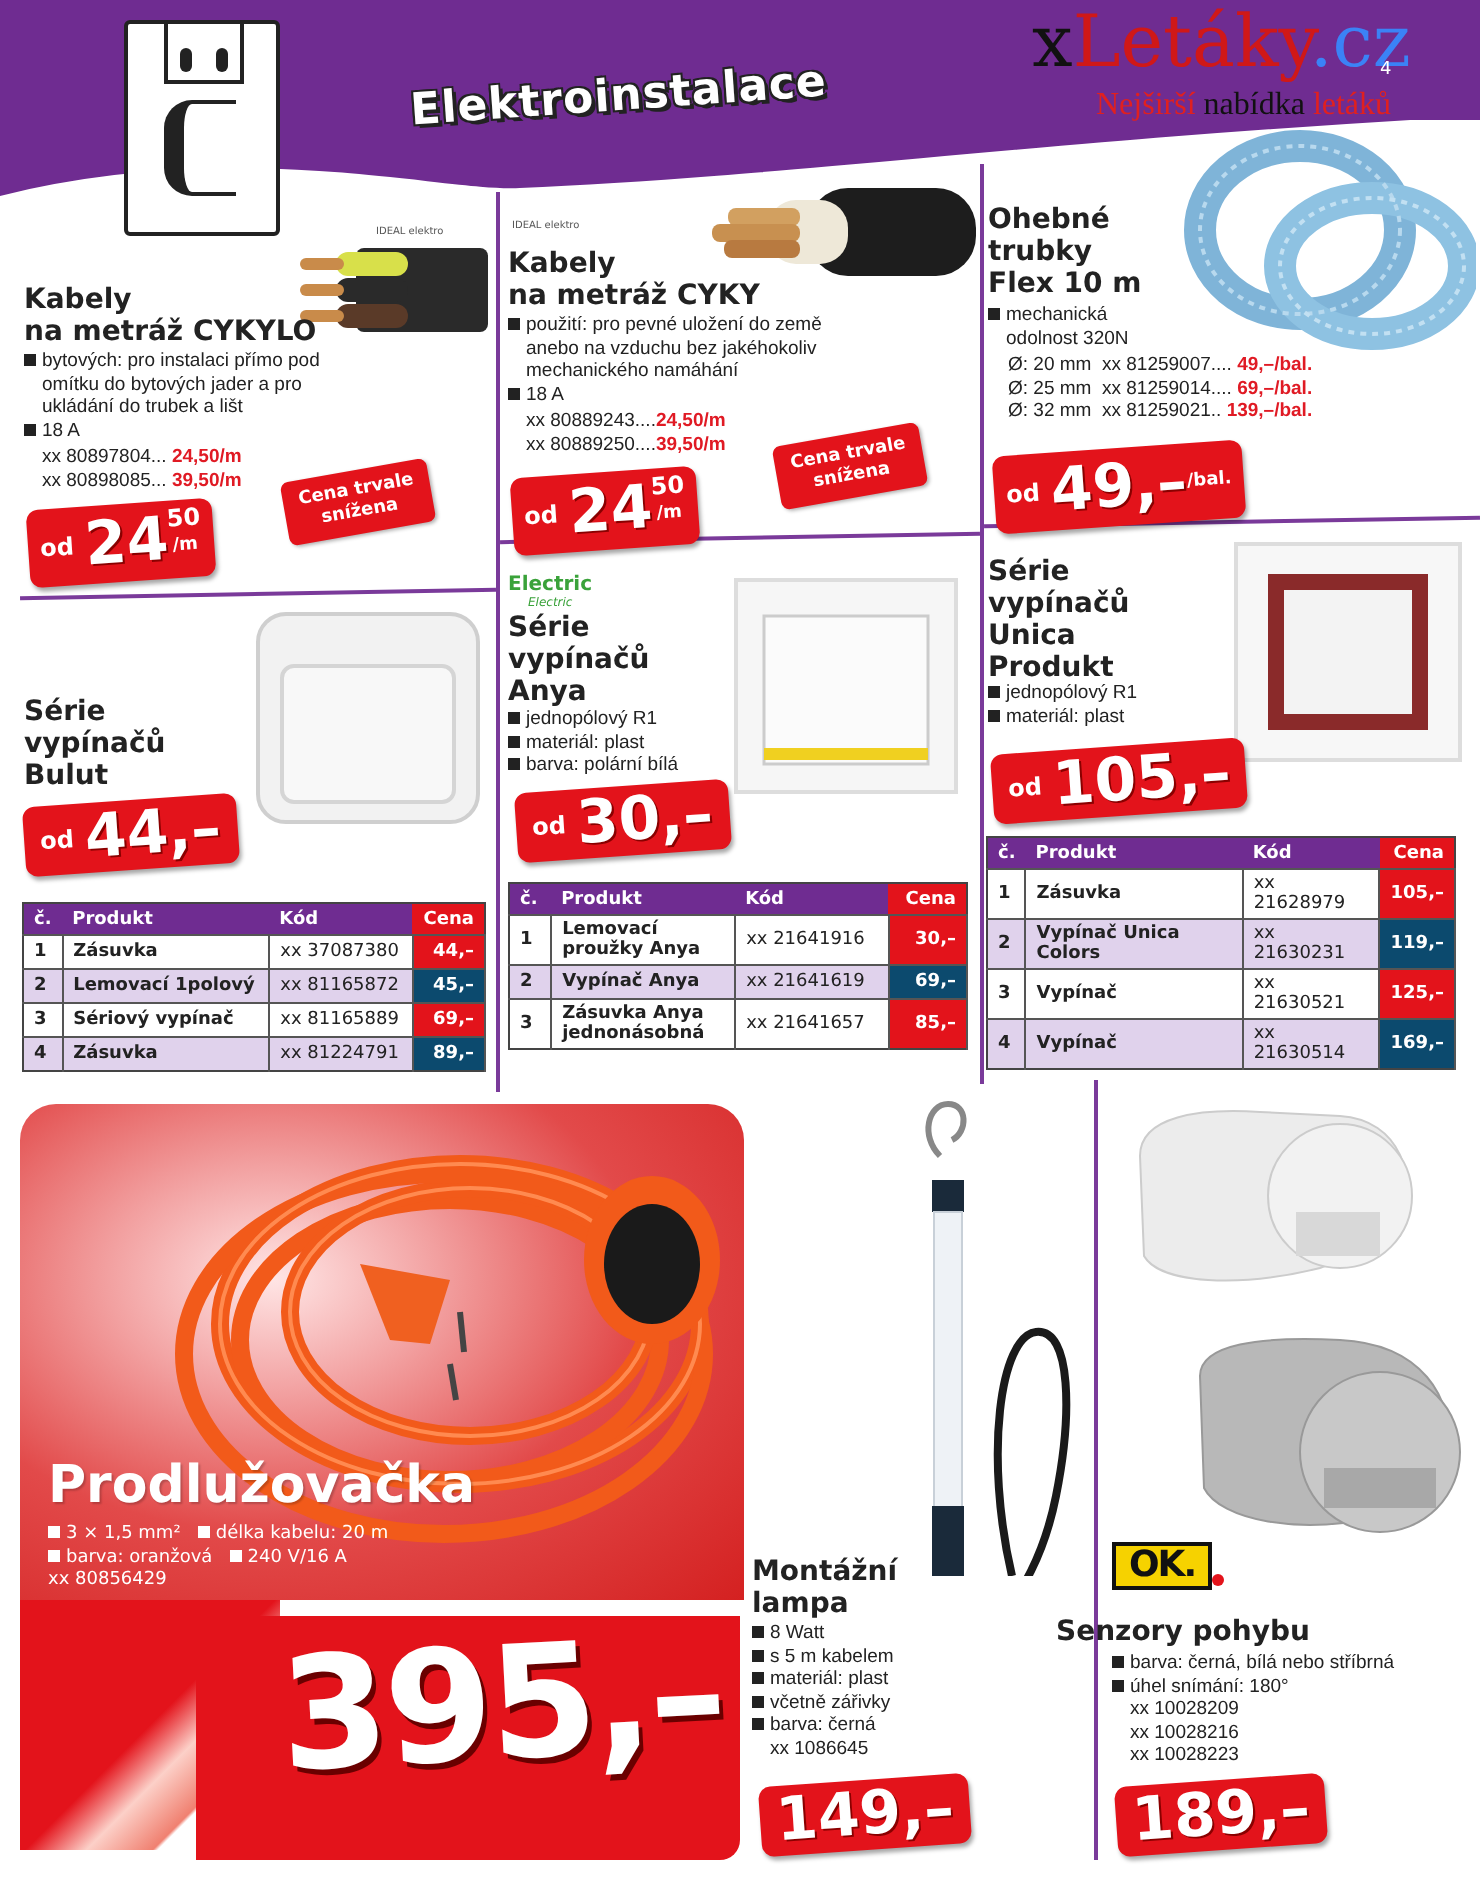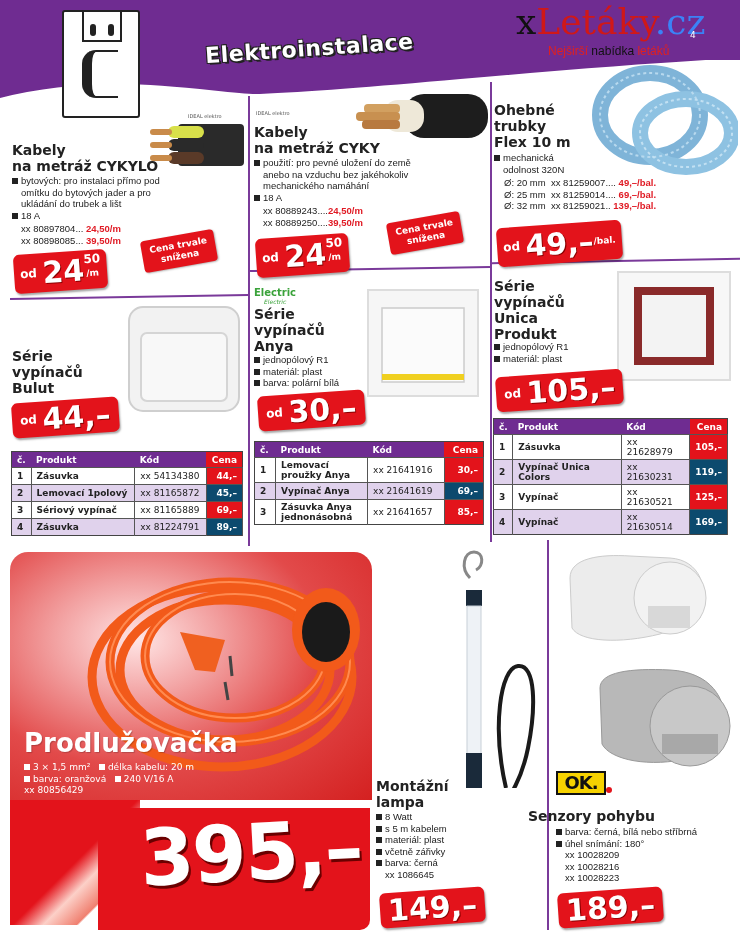--- a/index.html
+++ b/index.html
@@ -6,21 +6,21 @@
 body{width:740px;height:943px;overflow:hidden;background:#fff;font-family:"DejaVu Sans",sans-serif;position:relative;color:#1a1a1a}
 .hdr{position:absolute;left:0;top:0;width:740px;height:98px;background:#6f2c91;}
 .hdr-wave{position:absolute;left:0;top:60px;width:740px;height:60px}
 .breaker{position:absolute;left:62px;top:10px;width:78px;height:108px;background:#fff;border:2px solid #222;border-radius:3px}
 .breaker .top{position:absolute;left:18px;top:-2px;width:40px;height:32px;border:2px solid #222;background:#fff}
 .breaker .sw{position:absolute;left:18px;top:38px;width:36px;height:48px;border-left:10px solid #222;border-radius:14px 0 0 14px;border-top:2px solid #222;border-bottom:2px solid #222}
 .breaker .hole{position:absolute;width:6px;height:12px;border-radius:3px;background:#222;top:12px}
 .cat-title{position:absolute;left:205px;top:36px;font-family:"DejaVu Sans",sans-serif;font-weight:bold;font-size:22px;color:#fff;transform:rotate(-4deg);text-shadow:2px 2px 0 #222,-1px -1px 0 #222,1px -1px 0 #222,-1px 1px 0 #222;letter-spacing:0.5px}
 .logo{position:absolute;left:516px;top:2px;font-family:"DejaVu Serif",serif;font-size:36px;line-height:40px}
 .logo .x{color:#111}.logo .l{color:#d01818}.logo .cz{color:#3b82f6}
-.logo-sub{position:absolute;left:548px;top:44px;font-family:Liberation Sans, sans-serif;font-size:12px}
+.logo-sub{position:absolute;left:548px;top:44px;font-family:Liberation Serif, serif;font-size:16px}
 .logo-sub .a{color:#e02020}.logo-sub .b{color:#111}
 .pagenum{position:absolute;left:690px;top:30px;font-size:9px;color:#fff}
 .vline{position:absolute;width:1.5px;background:#7a3a9a}
 .hline{position:absolute;height:1.5px;background:#7a3a9a}
 .ptitle{position:absolute;font-family:"DejaVu Sans",sans-serif;font-weight:bold;font-size:14px;line-height:16px;color:#222}
 .desc{position:absolute;font-family:Liberation Sans, sans-serif;font-size:9.5px;line-height:11.5px;color:#222}
 .desc .b::before{content:"";display:inline-block;width:6px;height:6px;background:#222;margin-right:3px;vertical-align:0}
 .desc .ind{padding-left:9px}
 .red{color:#e01a24;font-weight:bold}
 .price{position:absolute;background:#e3131b;color:#fff;border-radius:6px;transform:rotate(-4deg);font-weight:bold;font-family:"DejaVu Sans",sans-serif;box-shadow:1px 2px 2px rgba(0,0,0,.35);white-space:nowrap}
@@ -169,21 +169,21 @@
   <tbody>
       <tr>
         <th>č.</th>
         <th>Produkt</th>
         <th>Kód</th>
         <th class="c">Cena</th>
       </tr>
   <tr>
         <td>1</td>
         <td>Zásuvka</td>
-        <td class="k">xx 54134380</td>
+        <td class="k">xx 37087380</td>
         <td class="c">44,–</td>
       </tr>
   <tr class="alt">
         <td>2</td>
         <td>Lemovací 1polový</td>
         <td class="k">xx 81165872</td>
         <td class="c">45,–</td>
       </tr>
   <tr>
         <td>3</td>

